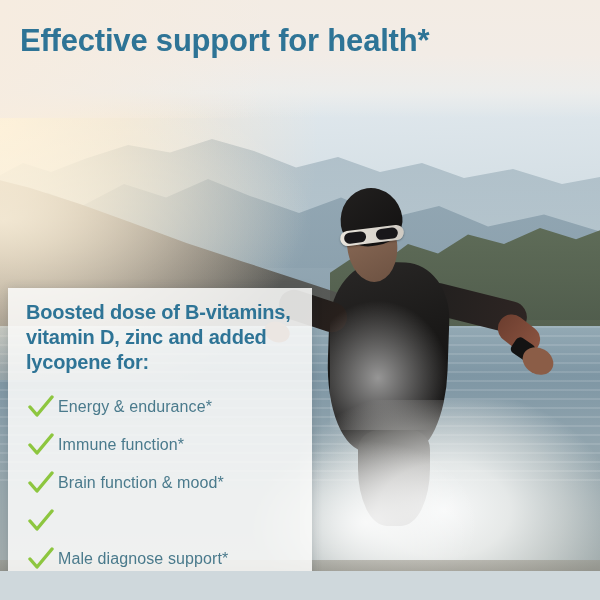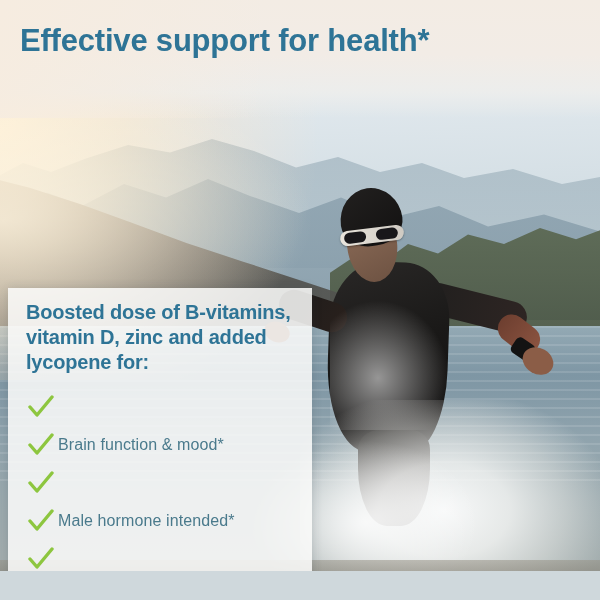--- a/index.html
+++ b/index.html
@@ -153,27 +153,36 @@
     <div class="headband"></div>
     <div class="headband-warm"></div>
   </div>
 
   <div class="headline">Effective support for health*</div>
 
   <div class="card">
     <div class="card-title">Boosted dose of B-vitamins, vitamin D, zinc and added lycopene for:</div>
     <div class="list">
 
-
-      <div class="item">
-        <span class="check">
-          <svg width="26" height="24" viewBox="0 0 26 24">
-              <path d="M2 12 L9 20 L24 2" fill="none" stroke="#8DC63F" stroke-width="3.4" stroke-linecap="round" stroke-linejoin="round"></path>
-            </svg>
-        </span>
+      <div class="item">
+        <span class="check">
+          <svg width="26" height="24" viewBox="0 0 26 24">
+              <path d="M2 12 L9 20 L24 2" fill="none" stroke="#8DC63F" stroke-width="3.4" stroke-linecap="round" stroke-linejoin="round"></path>
+            </svg>
+        </span>
+        <span class="item-label">Energy &amp; endurance*</span>
+      </div>
+
+      <div class="item">
+        <span class="check">
+          <svg width="26" height="24" viewBox="0 0 26 24">
+              <path d="M2 12 L9 20 L24 2" fill="none" stroke="#8DC63F" stroke-width="3.4" stroke-linecap="round" stroke-linejoin="round"></path>
+            </svg>
+        </span>
+        <span class="item-label">Immune function*</span>
       </div>
 
       <div class="item">
         <span class="check">
           <svg width="26" height="24" viewBox="0 0 26 24">
               <path d="M2 12 L9 20 L24 2" fill="none" stroke="#8DC63F" stroke-width="3.4" stroke-linecap="round" stroke-linejoin="round"></path>
             </svg>
         </span>
         <span class="item-label">Brain function &amp; mood*</span>
       </div>
@@ -185,21 +194,21 @@
             </svg>
         </span>
       </div>
 
       <div class="item">
         <span class="check">
           <svg width="26" height="24" viewBox="0 0 26 24">
               <path d="M2 12 L9 20 L24 2" fill="none" stroke="#8DC63F" stroke-width="3.4" stroke-linecap="round" stroke-linejoin="round"></path>
             </svg>
         </span>
-        <span class="item-label">Male hormone intended*</span>
+        <span class="item-label">Male diagnose support*</span>
       </div>
 
       <div class="item">
         <span class="check">
           <svg width="26" height="24" viewBox="0 0 26 24">
               <path d="M2 12 L9 20 L24 2" fill="none" stroke="#8DC63F" stroke-width="3.4" stroke-linecap="round" stroke-linejoin="round"></path>
             </svg>
         </span>
       </div>
 

